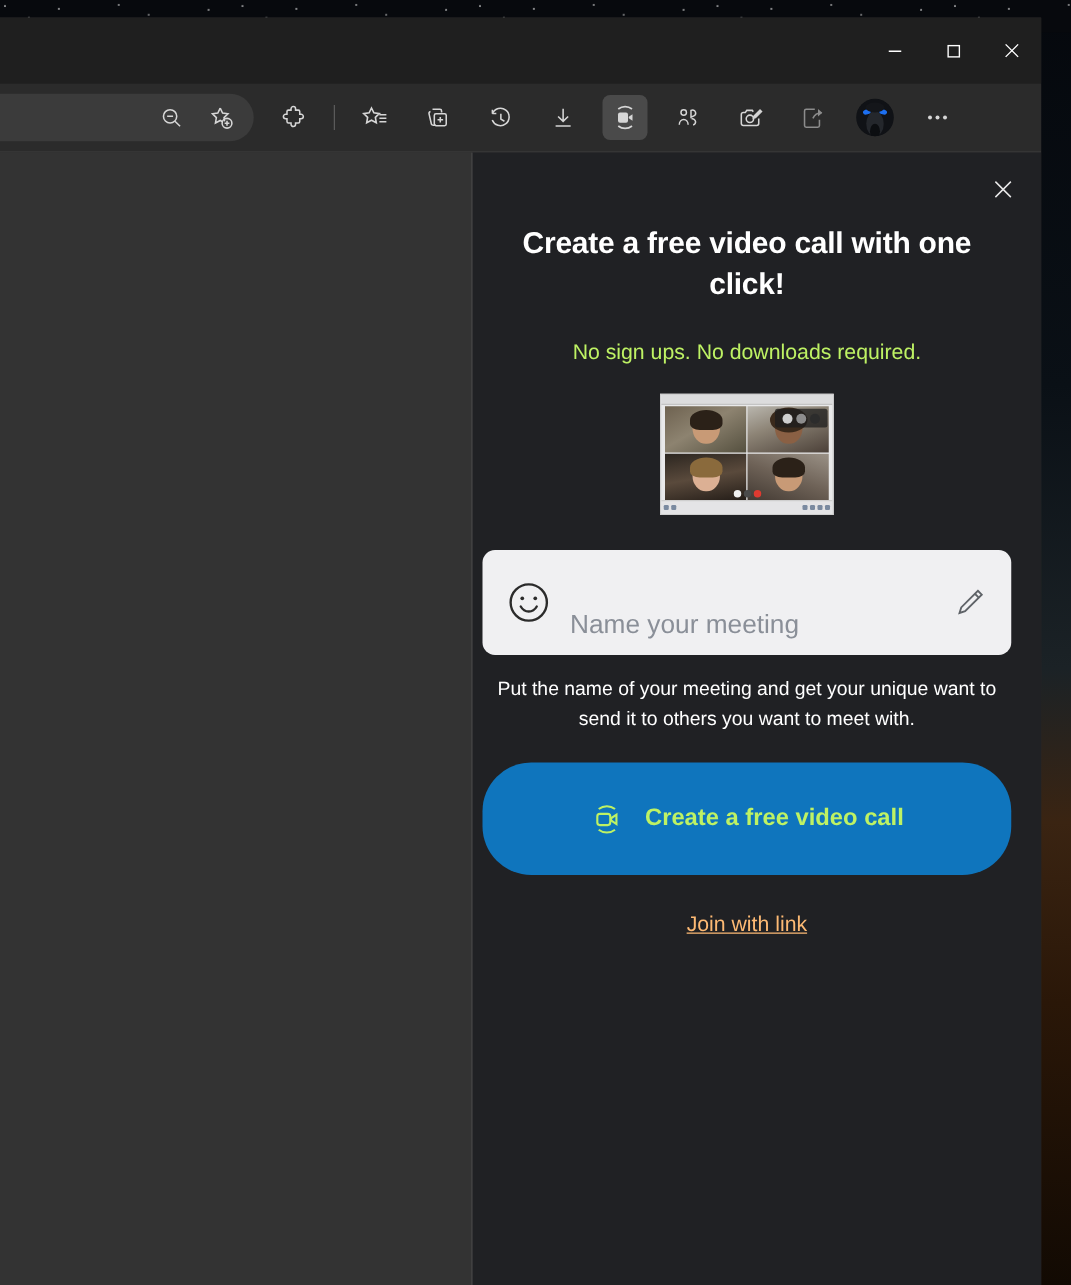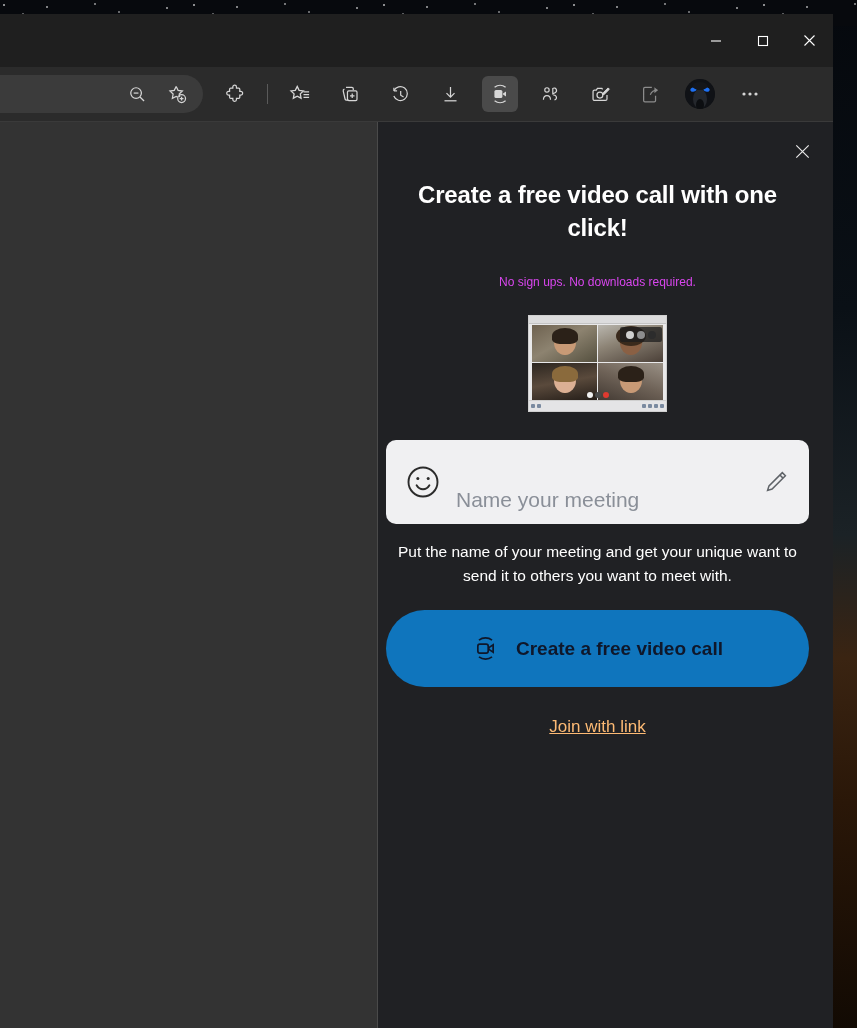--- a/index.html
+++ b/index.html
@@ -178,22 +178,22 @@
   }
   .panel-title {
     font-size: 24px;
     font-weight: bold;
     color: #ffffff;
     line-height: 33px;
     margin: 0 0 0 0;
     letter-spacing: -0.2px;
   }
   .panel-sub {
-    font-size: 12px;
-    color: #d946ef;
+    font-size: 17px;
+    color: #bef264;
     margin-top: 27px;
     line-height: 22px;
     font-weight: normal;
   }
 
   
   .thumb-wrap {
     margin-top: 22px;
     display: flex;
     justify-content: center;
@@ -329,26 +329,26 @@
     margin-top: 16px;
     font-size: 15.5px;
     color: #ffffff;
     line-height: 24px;
     padding: 0 4px;
   }
 
   
   .cta {
     margin-top: 22px;
-    height: 77px;
+    height: 90px;
     width: 100%;
     background: #0f75bd;
     border: none;
     border-radius: 39px;
-    color: #0f172a;
+    color: #bef264;
     font-size: 19px;
     font-weight: bold;
     display: flex;
     align-items: center;
     justify-content: center;
     gap: 17px;
     font-family: "Liberation Sans", sans-serif;
   }
 
   .join-link {

